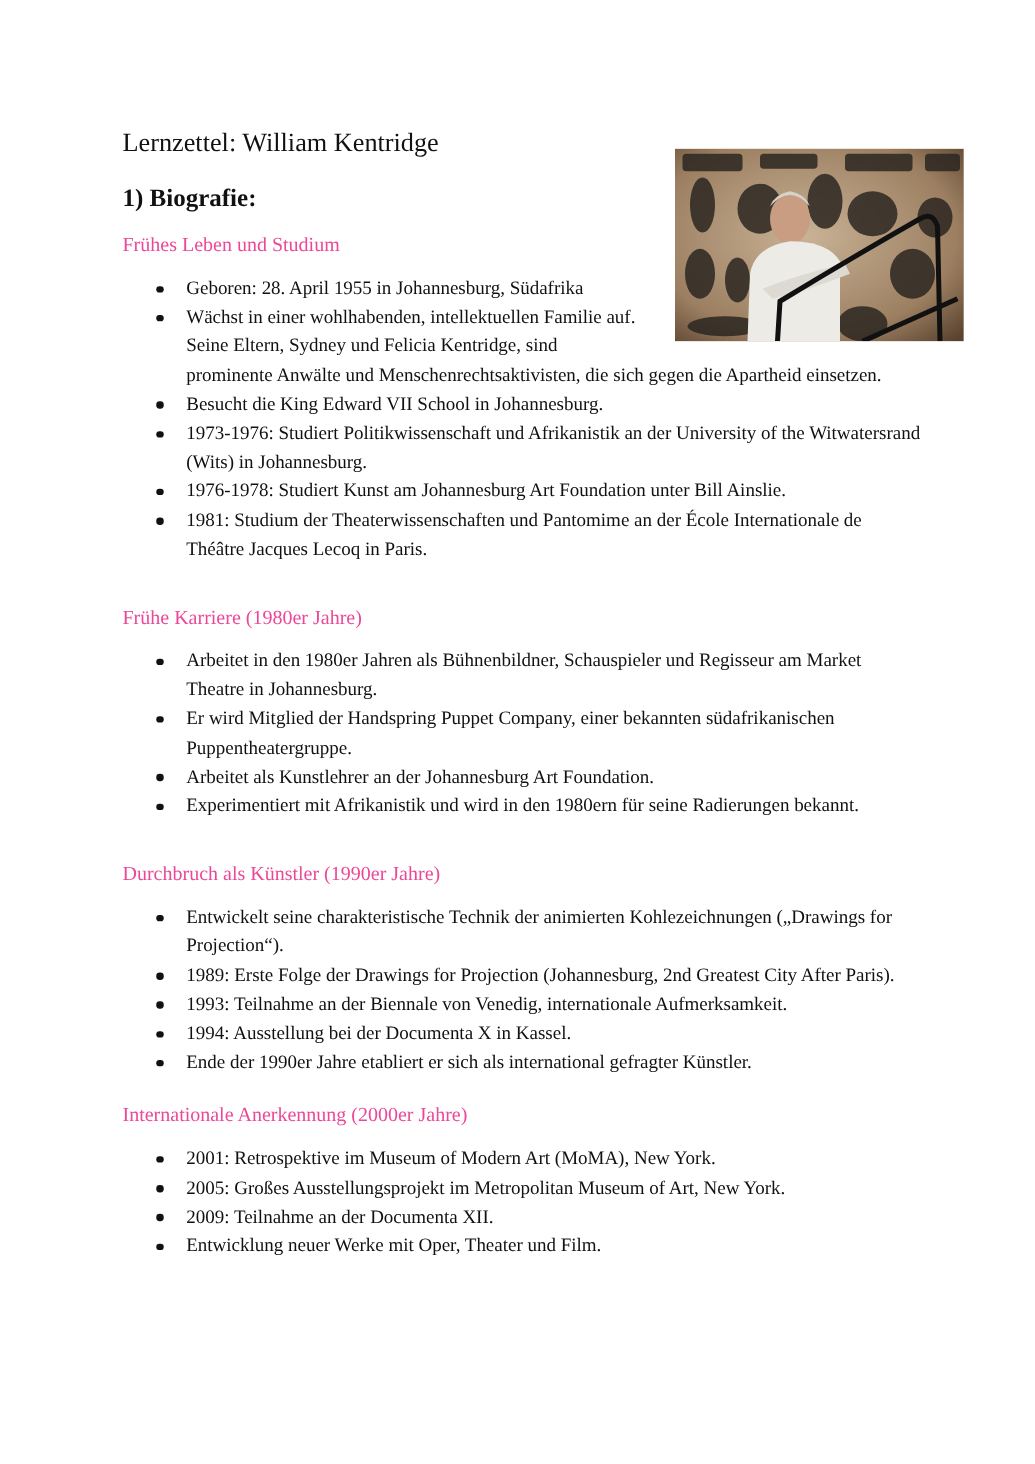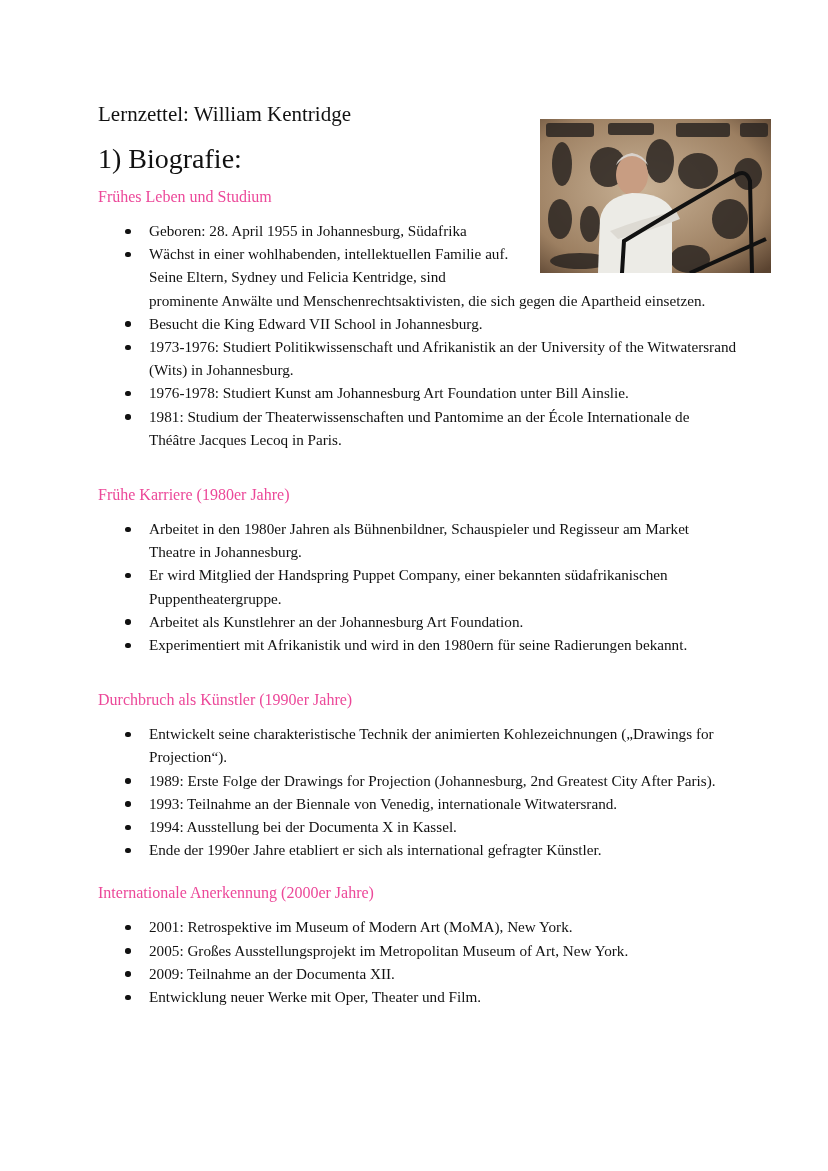--- a/index.html
+++ b/index.html
@@ -7,21 +7,21 @@
     width: 828px; height: 1171px; position: relative; overflow: hidden;
     font-family: "Liberation Serif", "DejaVu Serif", serif;
     color: #111;
   }
   .page-title {
     position: absolute; left: 98px; top: 96px;
     font-size: 21px; line-height: 36px; margin: 0; font-weight: normal;
   }
   .section-title {
     position: absolute; left: 98px; top: 144px;
-    font-size: 28px; line-height: 30px; margin: 0; font-weight: normal;
+    font-size: 20px; line-height: 30px; margin: 0; font-weight: bold;
   }
   .photo {
     position: absolute; left: 540px; top: 119px; width: 231px; height: 154px;
     overflow: hidden; background: #b79e83;
   }
   .content { position: absolute; left: 98px; top: 185px; width: 640px; }
   .subhead {
     color: #ec4899; font-size: 16px; line-height: 24px; margin: 0;
   }
   ul.items {
@@ -102,21 +102,21 @@
       <li><span class="bullet"></span><span>Arbeitet als Kunstlehrer an der Johannesburg Art Foundation.</span></li>
       <li><span class="bullet"></span><span>Experimentiert mit Afrikanistik und wird in den 1980ern für seine Radierungen bekannt.</span></li>
     </ul>
   </div>
 
   <div class="block" style="margin-top:32px;">
     <p class="subhead">Durchbruch als Künstler (1990er Jahre)</p>
     <ul class="items" style="margin-top:10px;">
       <li><span class="bullet"></span><span>Entwickelt seine charakteristische Technik der animierten Kohlezeichnungen („Drawings for Projection“).</span></li>
       <li><span class="bullet"></span><span>1989: Erste Folge der Drawings for Projection (Johannesburg, 2nd Greatest City After Paris).</span></li>
-      <li><span class="bullet"></span><span>1993: Teilnahme an der Biennale von Venedig, internationale Witwatersrand.</span></li>
+      <li><span class="bullet"></span><span>1993: Teilnahme an der Biennale von Venedig, internationale Aufmerksamkeit.</span></li>
       <li><span class="bullet"></span><span>1994: Ausstellung bei der Documenta X in Kassel.</span></li>
       <li><span class="bullet"></span><span>Ende der 1990er Jahre etabliert er sich als international gefragter Künstler.</span></li>
     </ul>
   </div>
 
   <div class="block" style="margin-top:20px;">
     <p class="subhead">Internationale Anerkennung (2000er Jahre)</p>
     <ul class="items" style="margin-top:10px;">
       <li><span class="bullet"></span><span>2001: Retrospektive im Museum of Modern Art (MoMA), New York.</span></li>
       <li><span class="bullet"></span><span>2005: Großes Ausstellungsprojekt im Metropolitan Museum of Art, New York.</span></li>

